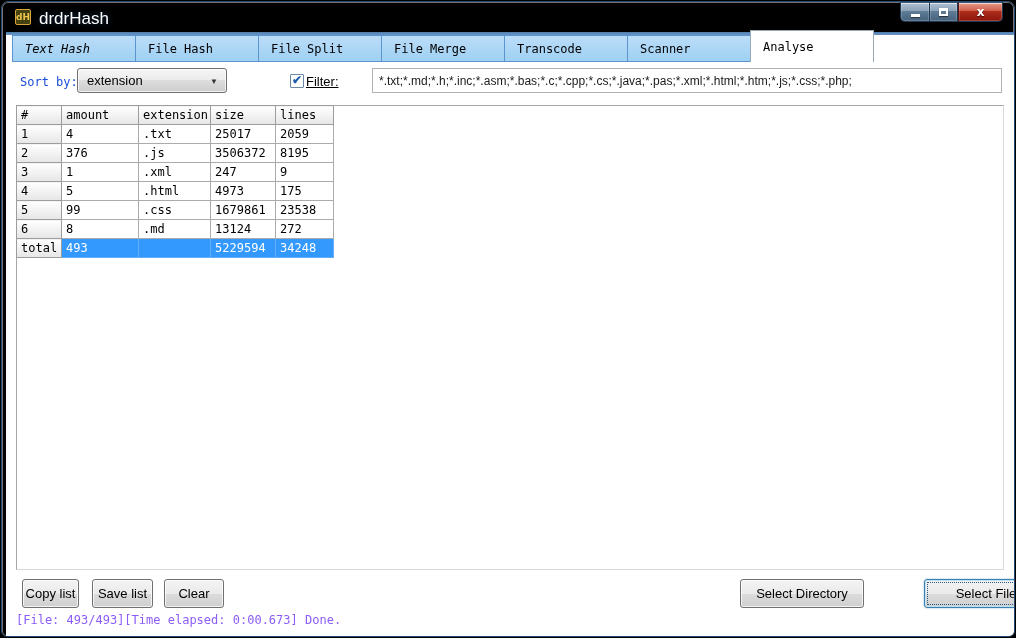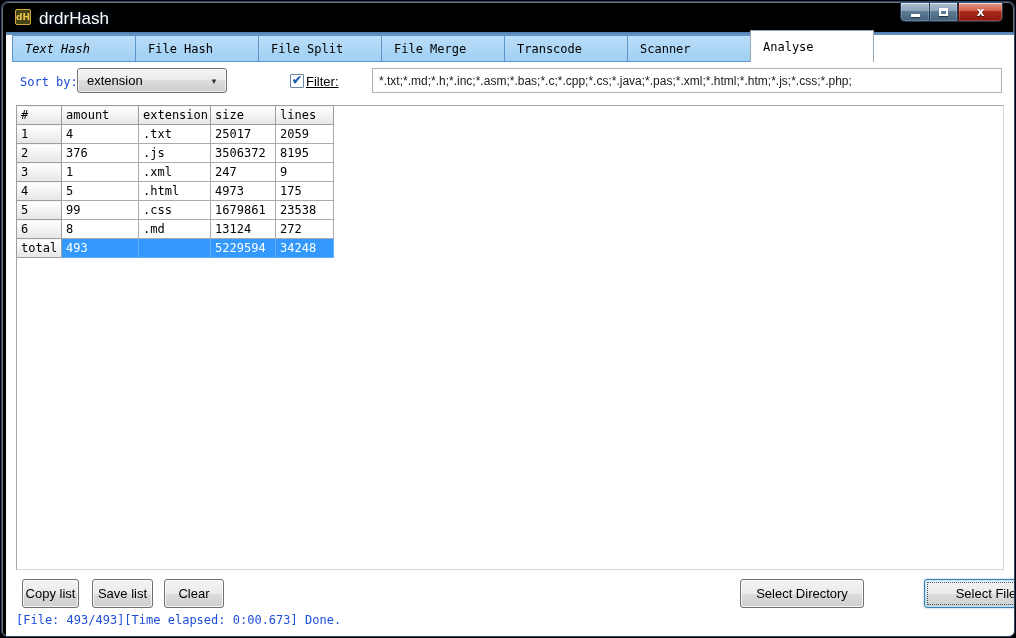--- a/index.html
+++ b/index.html
@@ -108,21 +108,21 @@
     box-shadow:inset 0 0 0 1px rgba(255,255,255,.75);
     font:13px "Liberation Sans", sans-serif; color:#000; cursor:default;
   }
   .btn.focused {
     border-color:#3c7fb1;
     box-shadow:inset 0 0 0 1px #bfe3f2, 0 0 2px rgba(60,127,177,.6);
     outline:1px dotted #2b5a7a; outline-offset:-4px;
   }
 
   
-  .statusbar { position:absolute; left:10px; top:581px; font:12px "DejaVu Sans Mono", monospace; color:#1d4ed8; }
+  .statusbar { position:absolute; left:10px; top:581px; font:12px "DejaVu Sans Mono", monospace; color:#8b5cf6; }
 </style>
 </head>
 <body>
 
 <div class="window">
 
   <div class="titlebar">
     <span class="app-icon">dH</span>
     <span class="win-title">drdrHash</span>
     <div class="win-controls">

